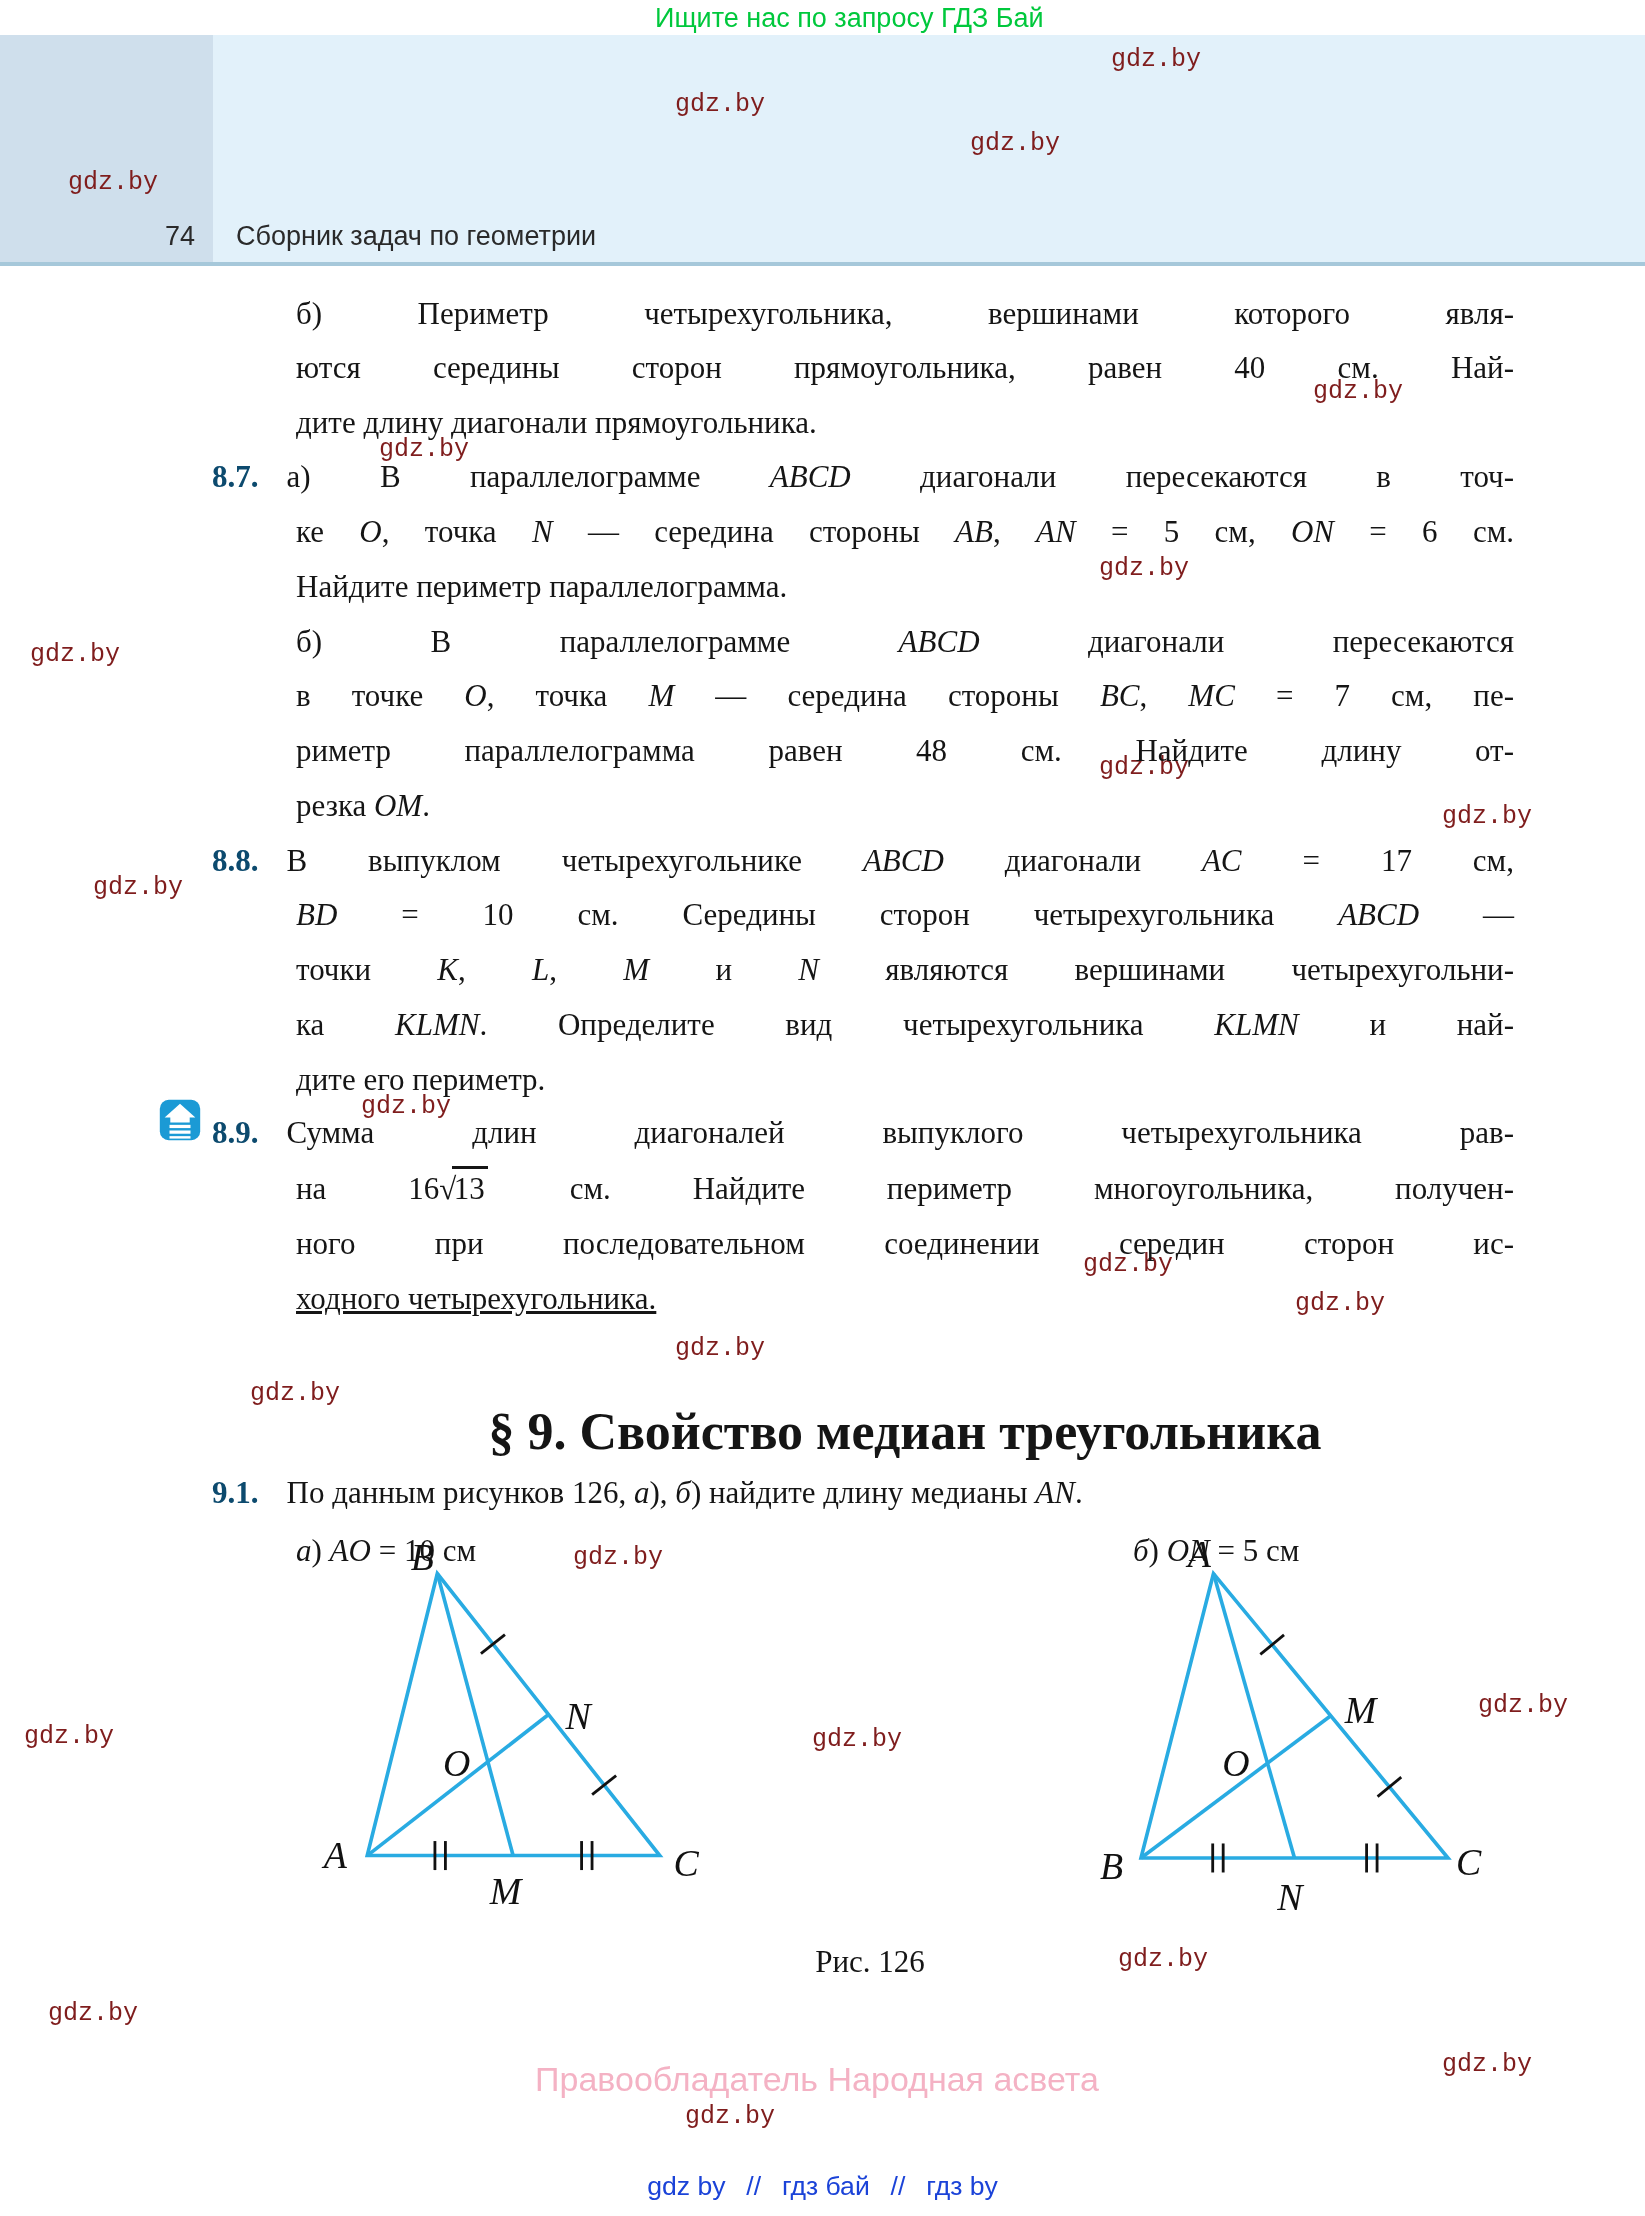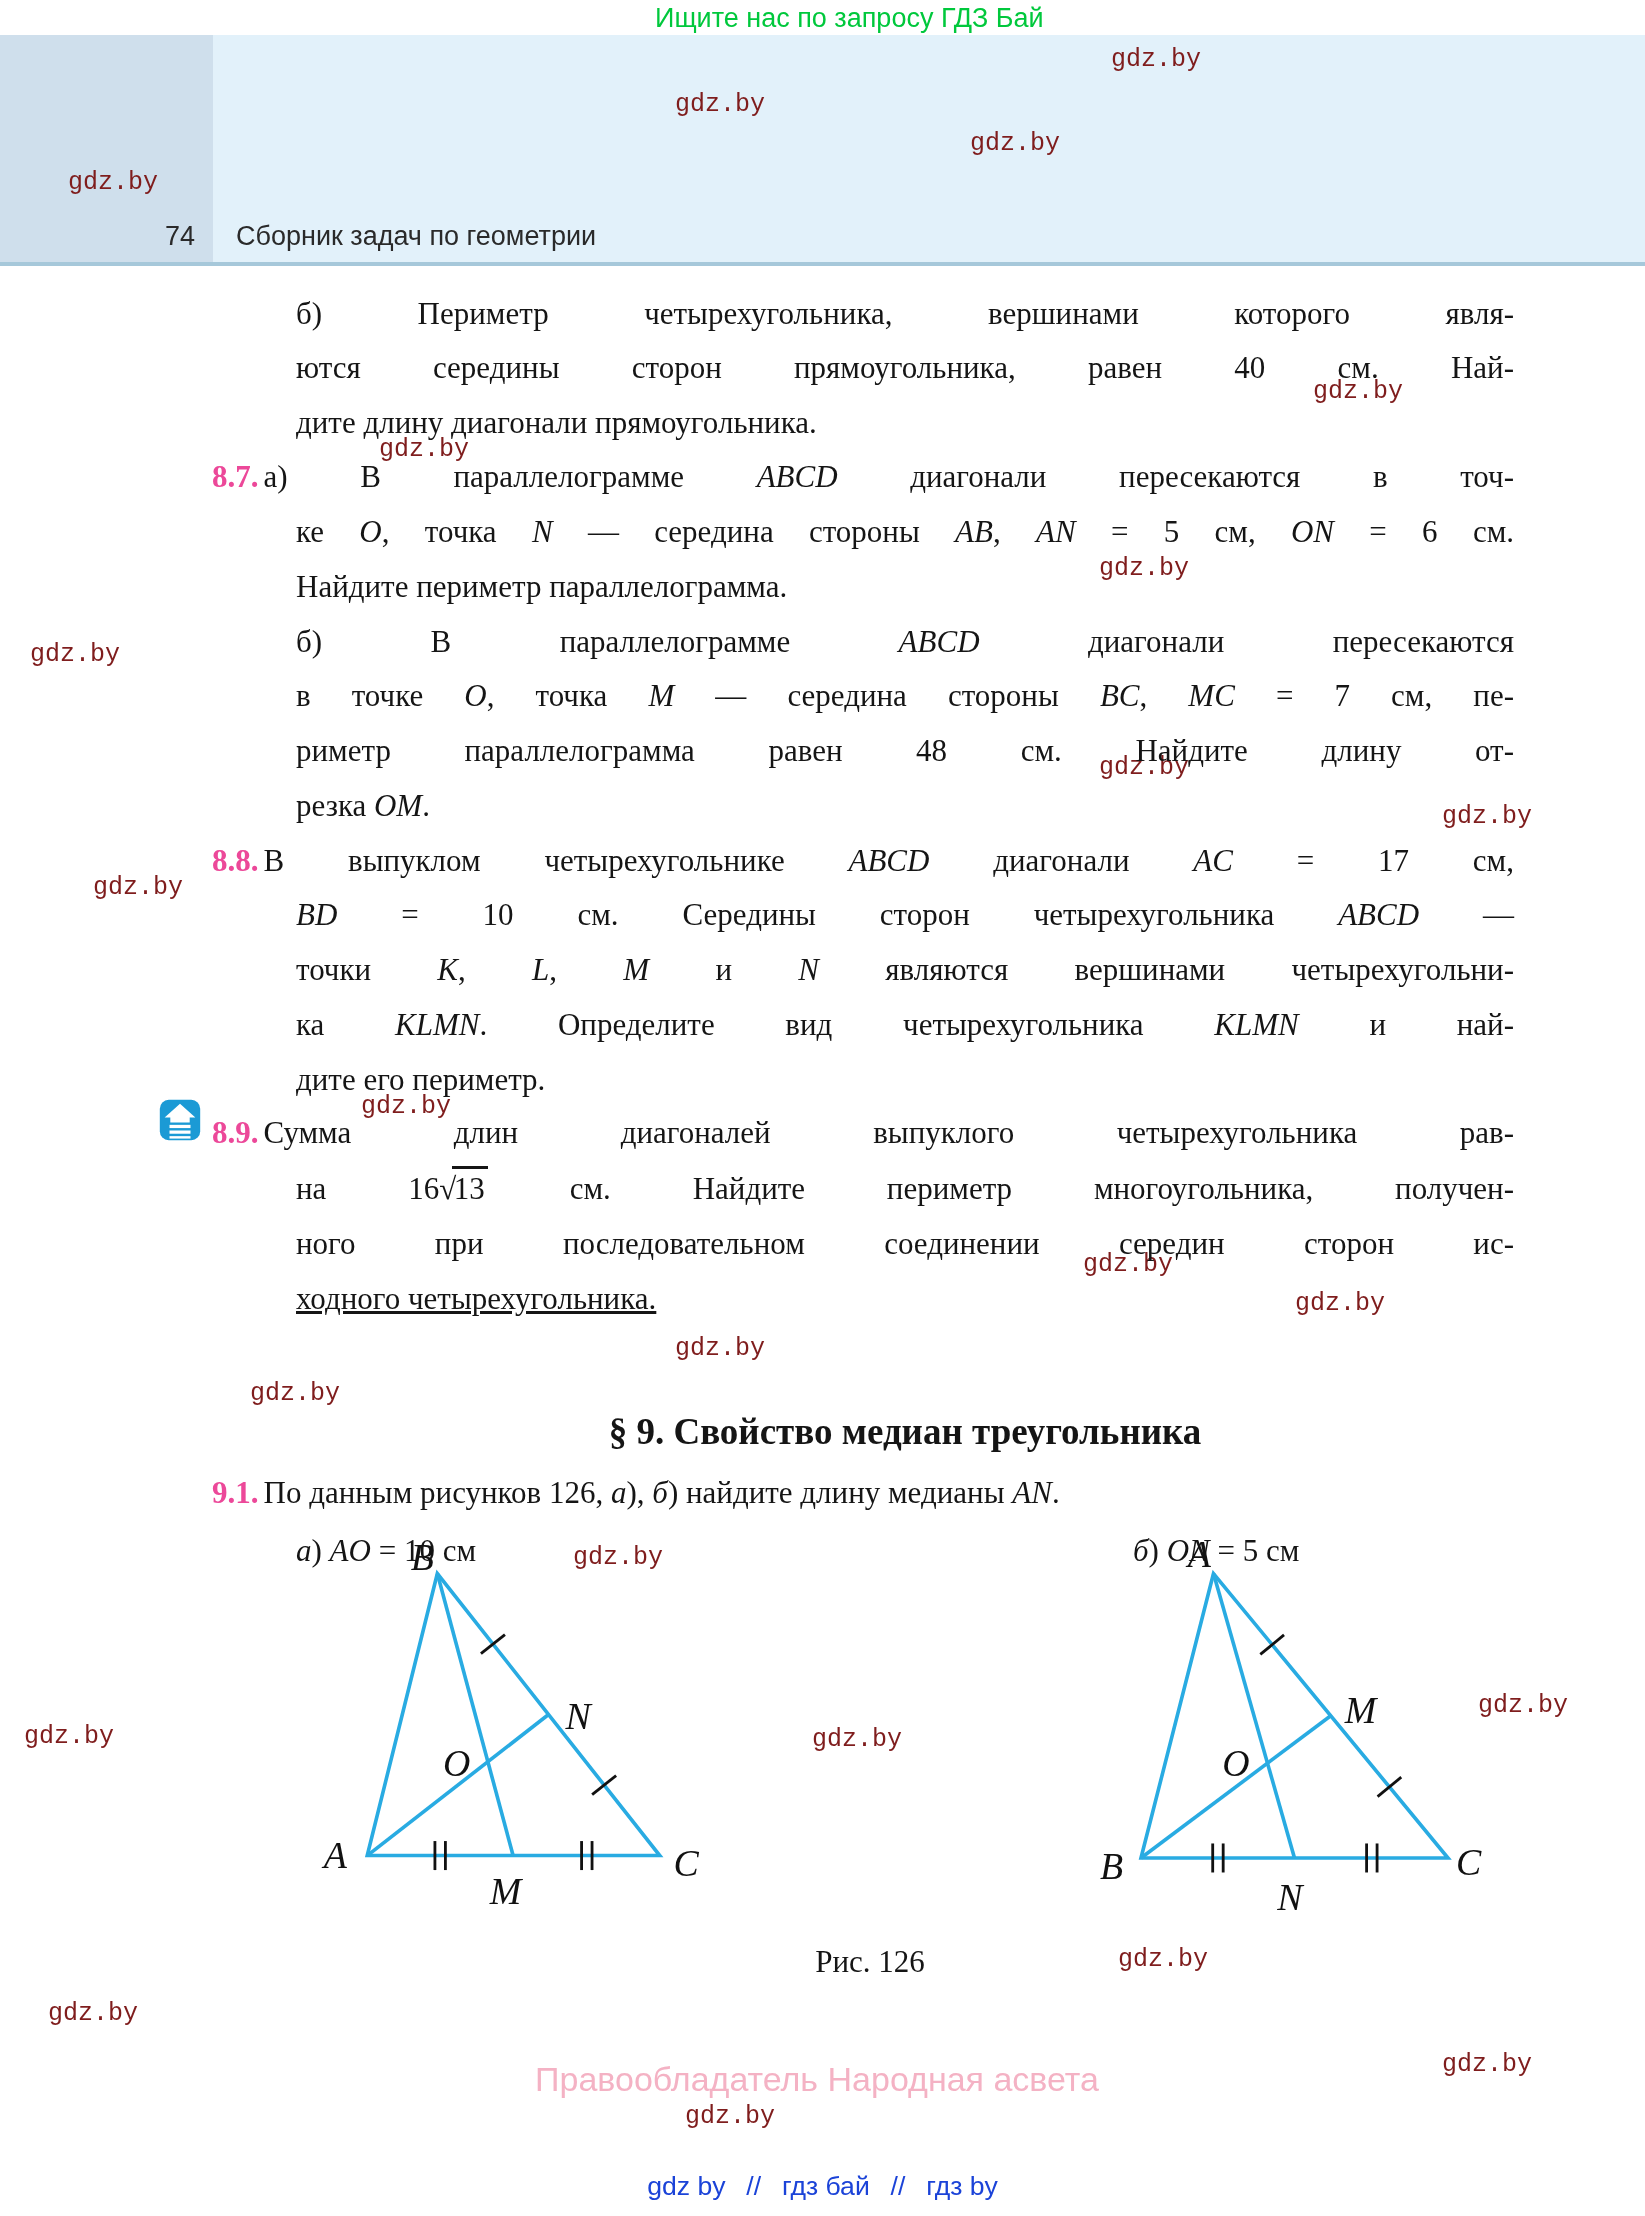--- a/index.html
+++ b/index.html
@@ -17,22 +17,22 @@
            font-family:"Liberation Sans",sans-serif;font-size:27px;color:#2a2a2a;}
   #pageTitle{position:absolute;left:236px;bottom:9.7px;font-family:"Liberation Sans",sans-serif;
            font-size:27px;color:#2a2a2a;}
   
   .wm{position:absolute;font-family:Liberation Mono, monospace;font-size:25px;color:#7f1d1d;
       white-space:nowrap;}
   
   .tl{position:absolute;font-size:31px;line-height:45px;white-space:normal;}
   .tl.just{text-align:justify;text-align-last:justify;}
   .tl .it{font-style:italic;}
-  .tl .num{color:#ec4899;font-weight:bold;margin-right:5px;}
-  .tl.sec{font-weight:bold;text-align:center;text-align-last:center;font-size:37px;}
+  .tl .num{color:#0c4a6e;font-weight:bold;margin-right:28px;}
+  .tl.sec{font-weight:bold;text-align:center;text-align-last:center;font-size:52px;}
   .tl.cap{text-align:center;text-align-last:center;}
   .rt{white-space:nowrap;}
   .rt .rad{letter-spacing:-1.6px;}
   .rt .vinc{border-top:3.2px solid #151515;padding:2.4px 3.2px 0 1.6px;margin-left:-2.4px;}
   
   svg text{font-family:"Liberation Serif",serif;font-style:italic;font-size:47px;fill:#111;}
   
   #pink{position:absolute;left:0;top:2060px;width:1634px;text-align:center;
         font-family:"Liberation Sans",sans-serif;font-size:34px;color:#f4b2c4;}
   #blueLinks{position:absolute;left:0;top:2171px;width:1645px;text-align:center;

